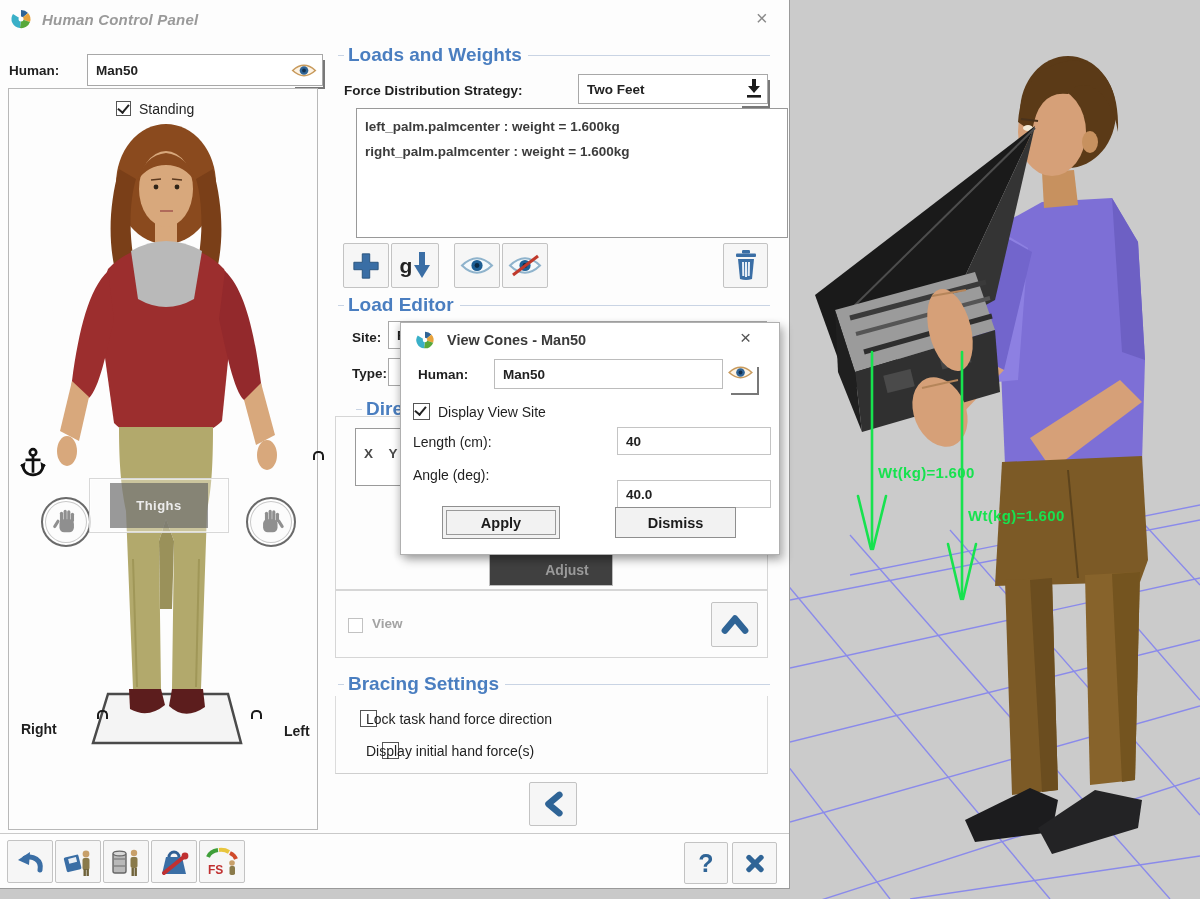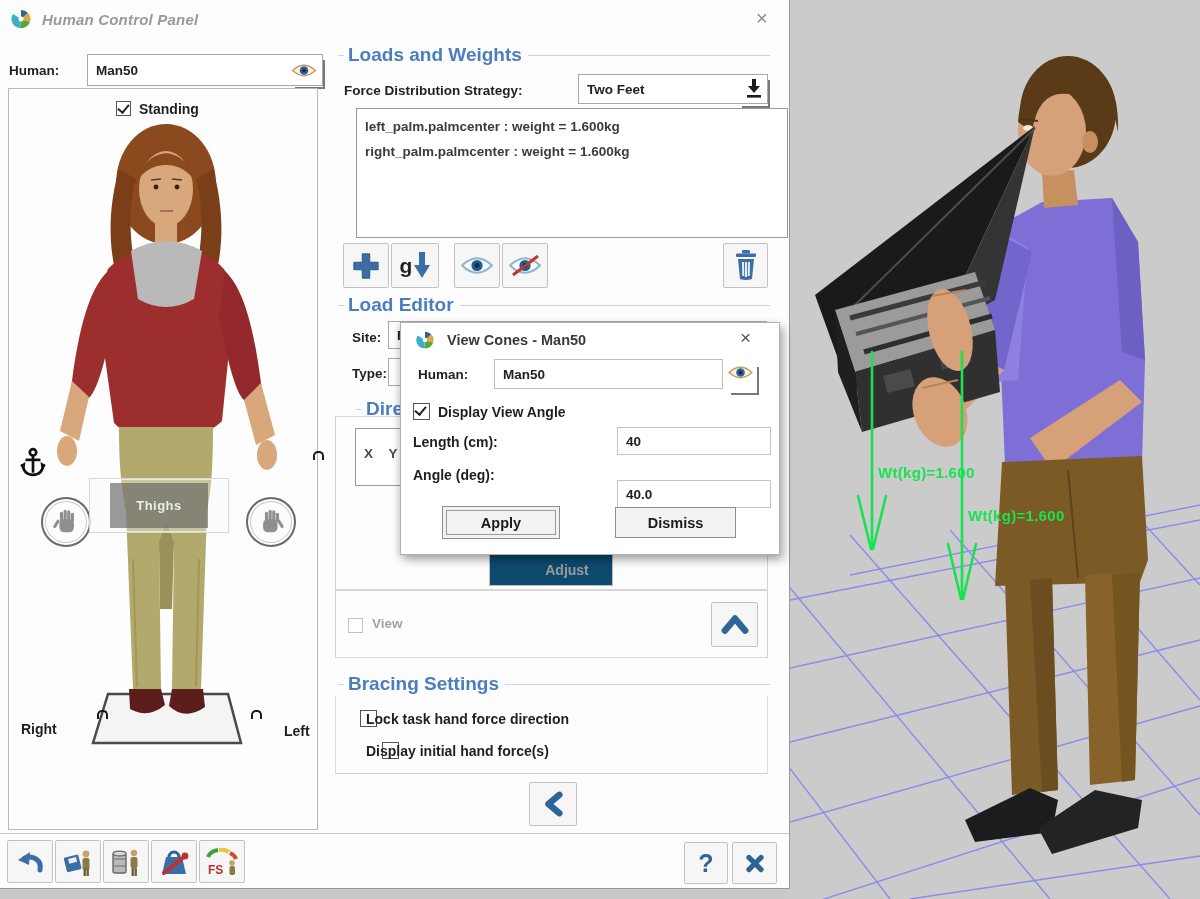--- a/index.html
+++ b/index.html
@@ -7,30 +7,30 @@
   .stage{position:relative;width:1200px;height:899px;background:#c9c9c9;overflow:hidden;}
   .a{position:absolute;}
   
   .viewport{left:790px;top:0;width:410px;height:899px;background:#cbcbcb;}
   .wt-label{color:#17e24f;font-weight:bold;font-size:15px;letter-spacing:.3px;white-space:nowrap;}
   
   .panel{left:0;top:0;width:789px;height:888px;background:#fdfdfd;border-right:1px solid #9a9a9a;border-bottom:1px solid #9a9a9a;}
   .win-title{color:#9a9a9a;font-size:15px;font-weight:600;letter-spacing:.2px;}
   .win-close{color:#8a8a8a;font-size:20px;font-weight:400;line-height:20px;cursor:default;}
   .lbl{color:#1f1f1f;font-size:13.5px;font-weight:600;white-space:nowrap;}
-  .lbl-b{color:#1f1f1f;font-size:14px;font-weight:700;white-space:nowrap;}
+  .lbl-b{color:#1f1f1f;font-size:14px;font-weight:400;white-space:nowrap;}
   .blue-h{display:flex;align-items:center;color:#4a7ec0;font-size:19px;font-weight:700;white-space:nowrap;}
   .blue-h::before{content:"";width:6px;border-top:1px solid #c9d4e4;margin-right:4px;}
   .blue-h::after{content:"";flex:1;border-top:1px solid #c9d4e4;margin-left:6px;}
   .field{background:#fff;border:1px solid #a8a8a8;font-size:13.5px;font-weight:600;color:#222;display:flex;align-items:center;padding:0 8px;box-sizing:border-box;}
   .accent{border-right:2px solid #787878;border-bottom:2px solid #787878;}
   .listbox{background:#fff;border:1px solid #999;box-sizing:border-box;padding:5px 8px;margin-left:20px;}
   .listbox .row{font-size:13.5px;font-weight:600;color:#3c3c3c;line-height:25px;white-space:nowrap;}
   .btn{background:#f6f6f6;border:1px solid #c3c3c3;border-radius:2px;display:flex;align-items:center;justify-content:center;box-sizing:border-box;cursor:default;}
-  .btn-dis{background:#0c4a6e;border:1px solid #bdbdbd;color:#9a9a9a;font-size:14px;font-weight:600;display:flex;align-items:center;justify-content:center;box-sizing:border-box;padding-left:32px;}
+  .btn-dis{background:#404040;border:1px solid #bdbdbd;color:#9a9a9a;font-size:14px;font-weight:600;display:flex;align-items:center;justify-content:center;box-sizing:border-box;padding-left:32px;}
   .push{background:#f2f2f2;border:1px solid #8f8f8f;color:#1c1c1c;font-size:14.5px;font-weight:600;display:flex;align-items:center;justify-content:center;box-sizing:border-box;}
   .push-default{box-shadow:inset 0 0 0 3px #f2f2f2, inset 0 0 0 4px #9a9a9a;}
   .groupbox{border:1px solid #d6d6d6;box-sizing:border-box;}
   
   .cb{display:inline-block;width:15px;height:15px;background:#fff;border:1.6px solid #555;box-sizing:border-box;position:relative;}
   .cb.checked::after{content:"";position:absolute;left:3px;top:0px;width:5px;height:9px;border-right:2.2px solid #222;border-bottom:2.2px solid #222;transform:rotate(40deg);}
   .cb.dim{border-color:#c2c2c2;}
   .dim-lbl{color:#a3a3a3;font-size:13.5px;font-weight:600;}
   
   .lock{position:relative;width:13px;height:10px;background:#1b1b1b;border-radius:2px;}
@@ -441,21 +441,21 @@
     <div class="a" style="left:327px;top:41px;">
       <svg width="25" height="17" viewBox="0 0 26 18">
         <path d="M1,9 Q13,-2 25,9 Q13,20 1,9 Z" fill="#fdf3e4" stroke="#c89a5c" stroke-width="1.6"></path>
         <circle cx="13" cy="9" r="4.6" fill="#2f6496"></circle>
         <circle cx="13" cy="9" r="2" fill="#13304e"></circle>
       </svg>
     </div>
     <div class="a accent" style="left:330px;top:44px;width:26px;height:26px;"></div>
 
     <span class="cb checked a" style="left:12px;top:80px;width:17px;height:17px;"></span>
-    <span class="a lbl-b" style="left:37px;top:81px;">Display View Angle</span>
+    <span class="a lbl-b" style="left:37px;top:81px;">Display View Site</span>
 
     <div class="a lbl-b" style="left:12px;top:111px;">Length (cm):</div>
     <div class="a field" style="left:216px;top:104px;width:154px;height:28px;border-color:#c4c4c4;">
       <span>40</span>
     </div>
     <div class="a lbl-b" style="left:12px;top:144px;">Angle (deg):</div>
     <div class="a field" style="left:216px;top:137px;width:154px;height:28px;border-color:#c4c4c4;margin-top:20px;">
       <span>40.0</span>
     </div>
 

